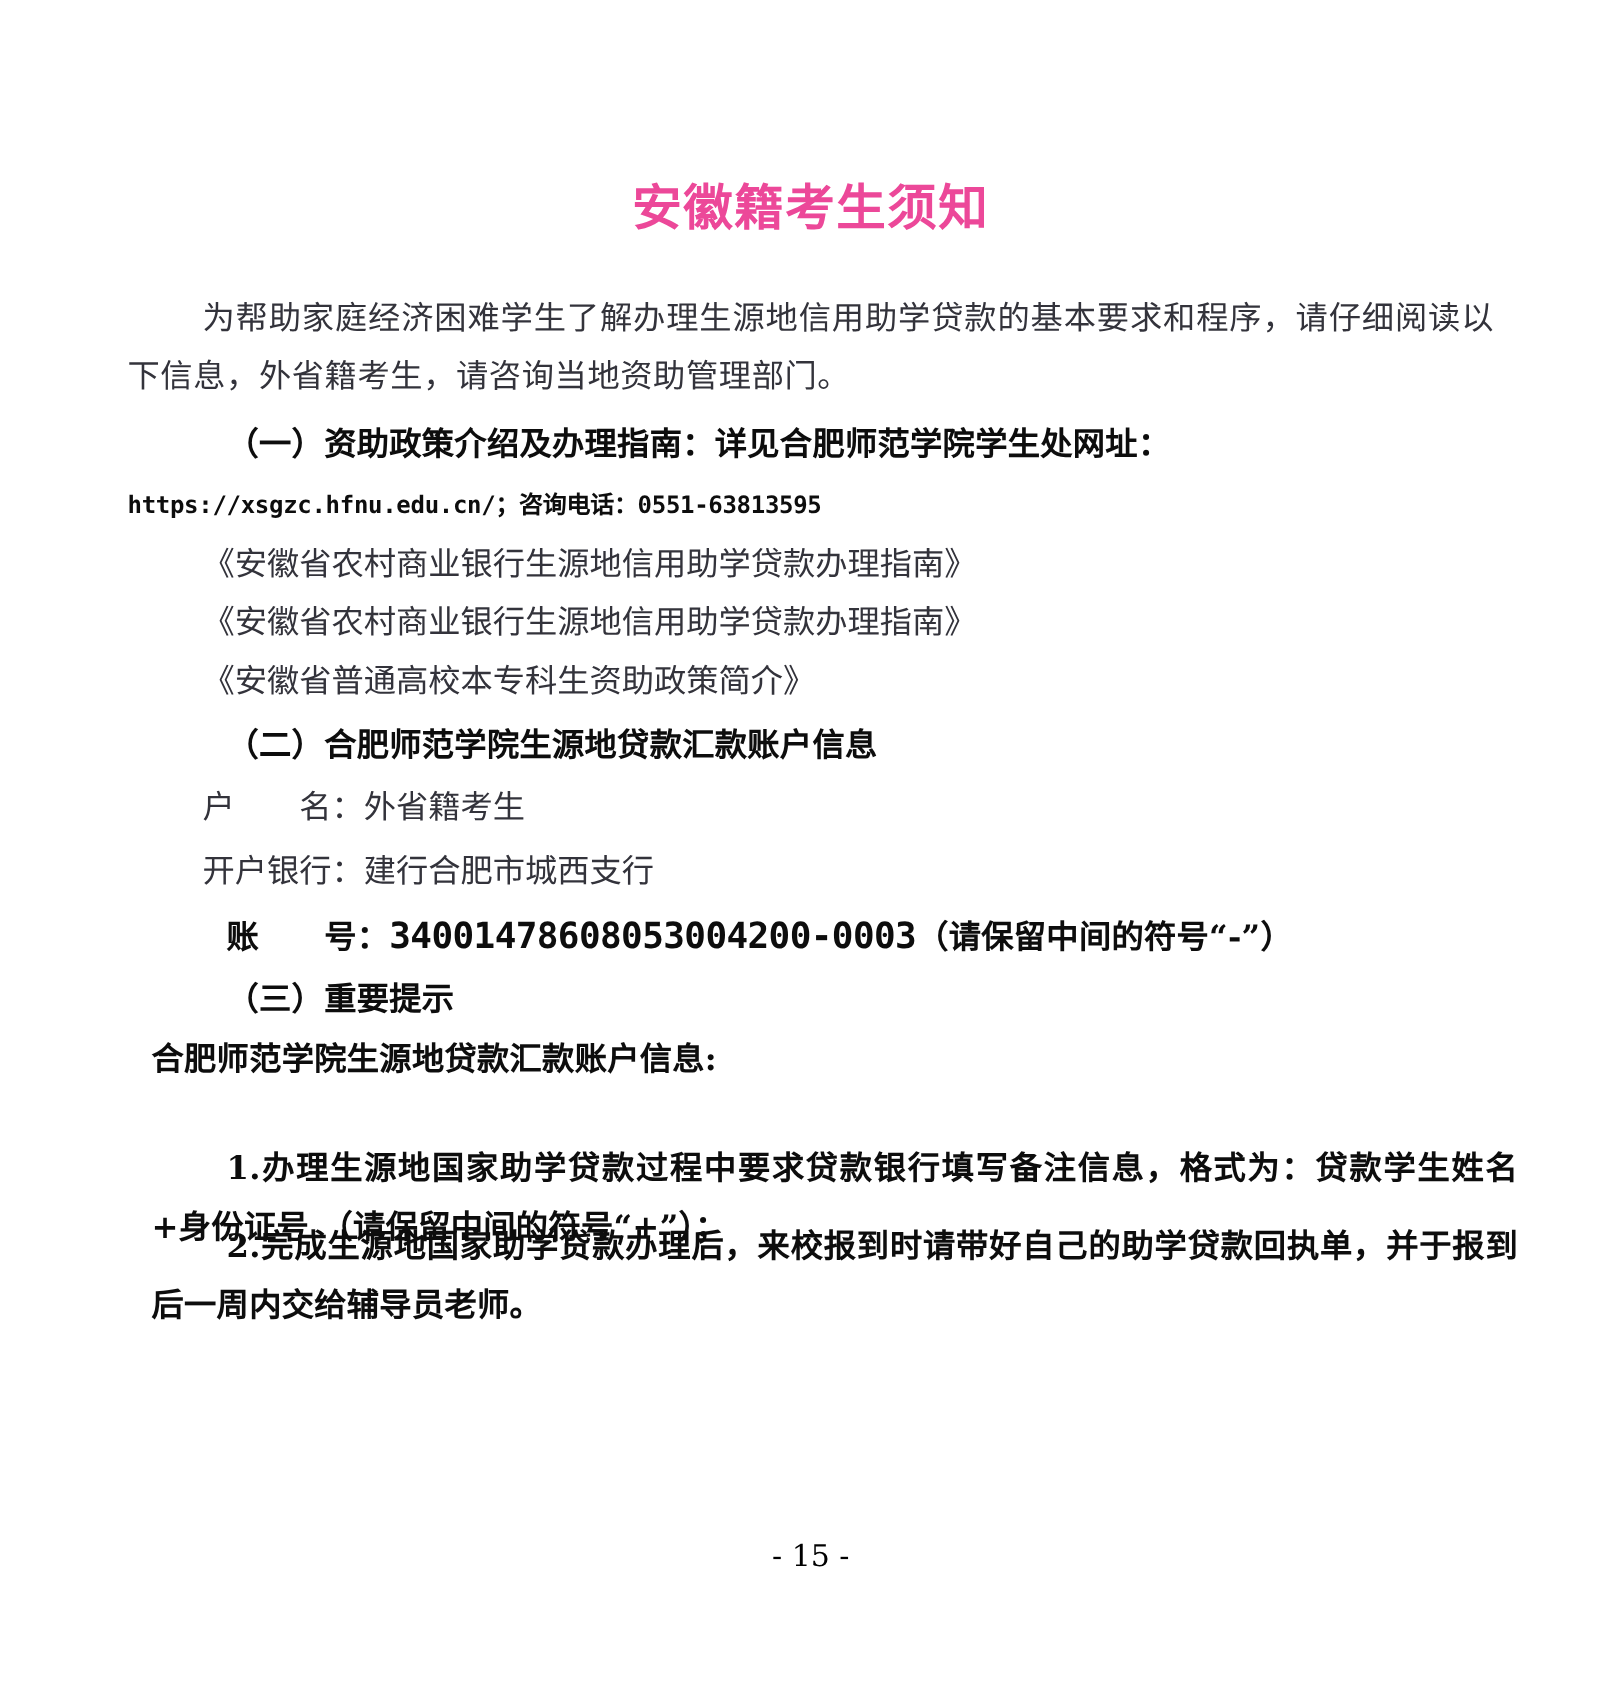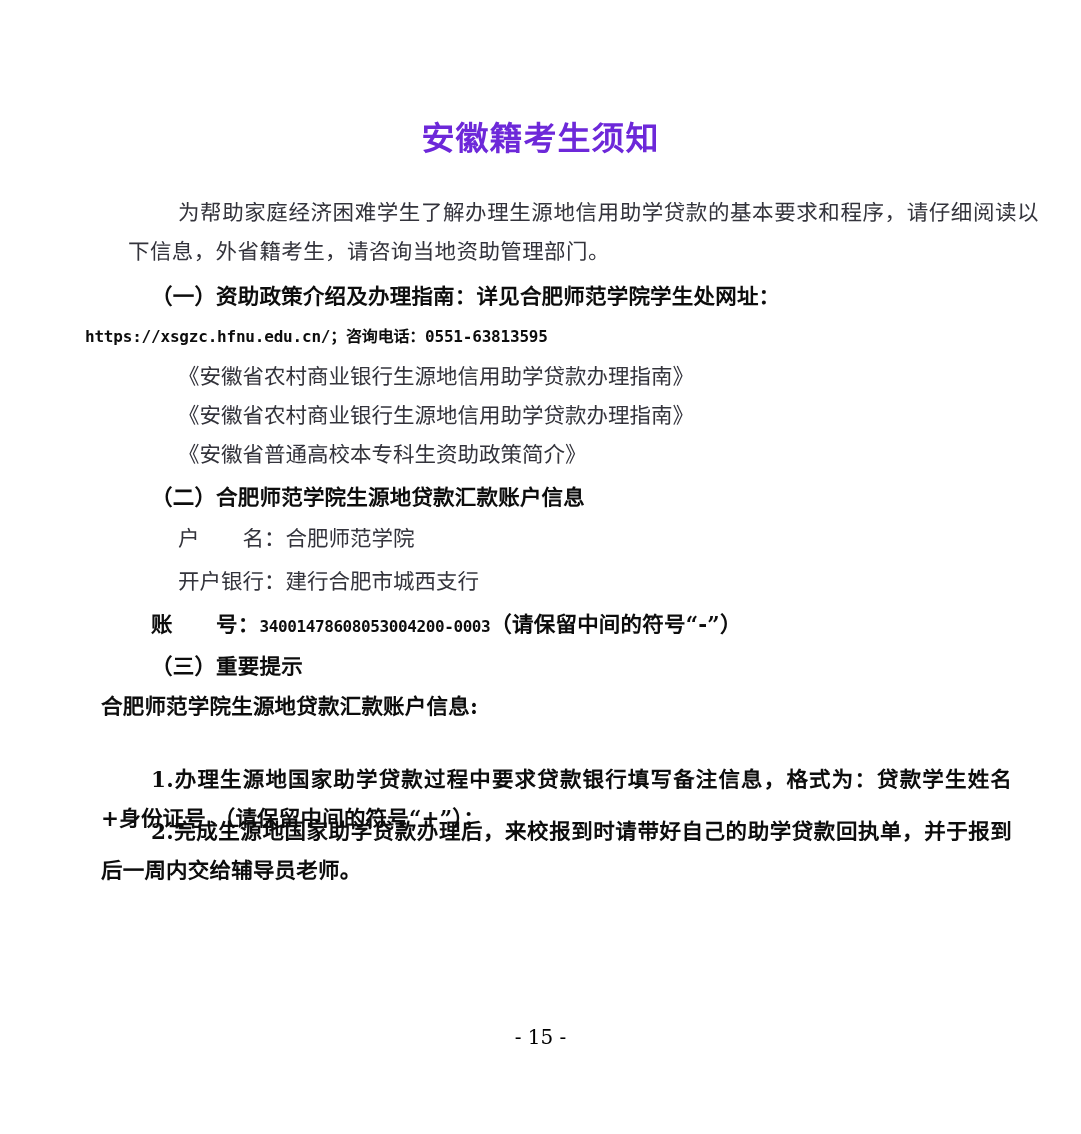--- a/index.html
+++ b/index.html
@@ -42,21 +42,21 @@
     position: absolute;
     left: 0;
     top: 117px;
     width: 911px;
     text-align: center;
     font-family: "DejaVu Serif", "Liberation Serif", serif;
     font-weight: 700;
     font-size: 33px;
     line-height: 44px;
     letter-spacing: 1px;
-    color: #6d28d9;
+    color: #ec4899;
   }
 
   
   .line {
     position: absolute;
     left: 0;
     width: 911px;
     font-size: 21.5px;
     line-height: 39px;
     white-space: pre-wrap;
@@ -74,41 +74,40 @@
   .bold {
     font-weight: 700;
     color: #0d0d0d;
     letter-spacing: 0.2px;
     margin-left: 16px;
   }
 
   .regular {
     font-weight: 400;
     color: #33333b;
-    margin-left: 43px;
   }
 
   .mono-url {
     font-family: "DejaVu Sans Mono", "Liberation Mono", monospace;
     font-weight: 700;
     font-size: 16px;
     color: #0d0d0d;
     letter-spacing: -0.2px;
   }
 
   .indent-1 { padding-left: 50px; }
 
   .hang {
     text-indent: 50px;
   }
 
   .acct-num {
     font-family: "DejaVu Sans Mono", "Liberation Mono", monospace;
     font-weight: 700;
-    font-size: 16px;
+    font-size: 24px;
     letter-spacing: -0.4px;
     text-align: right;
   }
 
   .footer {
     position: absolute;
     left: 0;
     top: 1022px;
     width: 911px;
     text-align: center;
@@ -133,21 +132,21 @@
     <div class="line mono-url" style="top:317px;">https://xsgzc.hfnu.edu.cn/；咨询电话：0551-63813595</div>
 
     <div class="line regular indent-1" style="top:357px;">《安徽省农村商业银行生源地信用助学贷款办理指南》</div>
 
     <div class="line regular indent-1" style="top:396px;">《安徽省农村商业银行生源地信用助学贷款办理指南》</div>
 
     <div class="line regular indent-1" style="top:435px;">《安徽省普通高校本专科生资助政策简介》</div>
 
     <div class="line bold indent-1" style="top:478px;">（二）合肥师范学院生源地贷款汇款账户信息</div>
 
-    <div class="line regular indent-1" style="top:519px;"><span>户　　名：</span><span>合肥师范学院</span></div>
+    <div class="line regular indent-1" style="top:519px;"><span>户　　名：</span><span>外省籍考生</span></div>
 
     <div class="line regular indent-1" style="top:562px;"><span>开户银行：</span><span>建行合肥市城西支行</span></div>
 
     <div class="line bold indent-1" style="top:605px;"><span>账　　号：</span><span class="acct-num">34001478608053004200-0003</span><span>（请保留中间的符号“-”）</span></div>
 
     <div class="line bold indent-1" style="top:647px;">（三）重要提示</div>
 
     <div class="line bold" style="top:687px;">合肥师范学院生源地贷款汇款账户信息:</div>
 
     <div class="line bold para hang" style="top:760px;">1.办理生源地国家助学贷款过程中要求贷款银行填写备注信息，格式为：贷款学生姓名+身份证号 （请保留中间的符号“+”）；</div>

